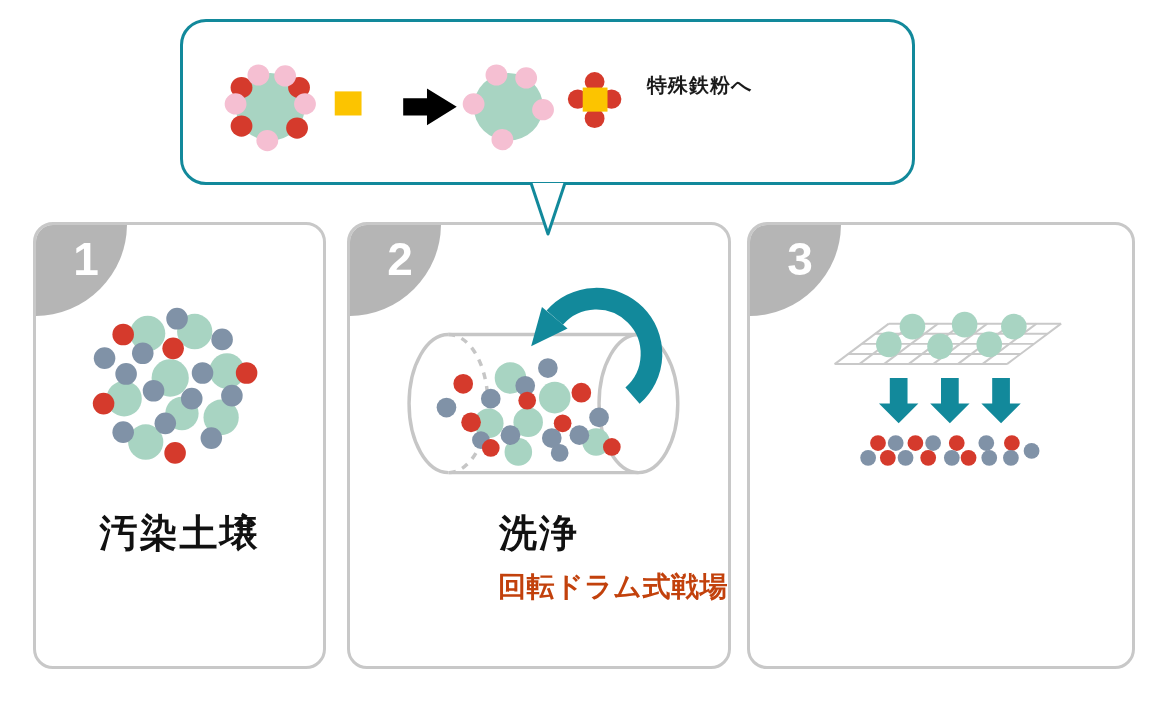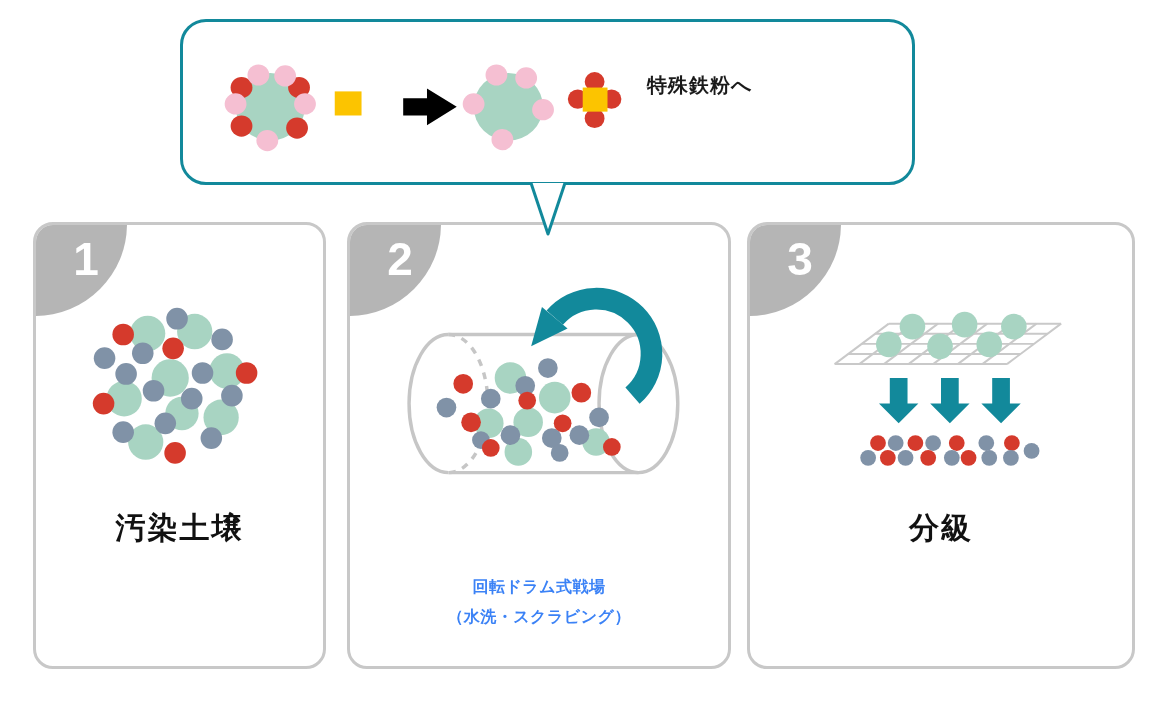--- a/index.html
+++ b/index.html
@@ -33,25 +33,25 @@
     position:absolute; left:-1px; top:-1px; width:92px; height:92px;
     background:#b5b5b5; border-radius:0 0 100% 0;
   }
   .badge-num {
     position:absolute; left:14px; top:10px; width:72px; text-align:center;
     font-size:46px; line-height:48px; font-weight:700; color:#ffffff;
   }
   .card-art { position:absolute; left:0; top:0; }
   .card-title {
     position:absolute; left:0; top:283px; width:100%; text-align:center;
-    font-size:30px; font-weight:700; color:#111; letter-spacing:2px;
+    font-size:38px; font-weight:700; color:#111; letter-spacing:2px;
   }
   .card-sub {
-    position:absolute; left:0; top:347px; width:100%; text-align:center;
-    font-size:16px; font-weight:700; color:#3b82f6; line-height:30px;
+    position:absolute; left:0; top:347px; width:100%; text-align:right;
+    font-size:28px; font-weight:700; color:#c2410c; line-height:30px;
     letter-spacing:0.5px;
   }
   
   .c-teal { fill:#a8d4c2; } .c-pink { fill:#f5bfd2; }
   .c-red  { fill:#d53a2c; } .c-blue { fill:#8092a7; }
   .c-yel  { fill:#fcc400; } .c-accent { fill:#12899b; }
 </style>
 </head>
 <body>
 
@@ -178,23 +178,23 @@
         <circle class="c-red" cx="216" cy="201" r="9"></circle>
           <circle class="c-red" cx="266" cy="225" r="9"></circle>
         <circle class="c-red" cx="143" cy="226" r="9"></circle>
       </g>
 
       <g>
         <path d="M287,173 A56,56 0 1 0 208,94" stroke="#12899b" stroke-width="22" fill="none"></path>
         <polygon class="c-accent" points="195,83 221,105 184,123"></polygon>
       </g>
     </svg>
+    <div class="card-title">洗浄</div>
     <div class="card-sub">
       <div>回転ドラム式戦場</div>
-      <div>（水洗・スクラビング）</div>
     </div>
   </div>
 
   <div class="card card3">
     <div class="badge"></div>
     <div class="badge-num">3</div>
     <svg class="card-art" width="100%" height="100%" viewBox="0 0 388 447" preserveAspectRatio="none">
 
       <g stroke="#c9c9c9" stroke-width="2" fill="none">
         <path d="M86,141 L141,100"></path>
@@ -239,16 +239,15 @@
           <circle class="c-red" cx="140" cy="236" r="8"></circle>
         <circle class="c-blue" cx="158" cy="236" r="8"></circle>
           <circle class="c-red" cx="181" cy="236" r="8"></circle>
         <circle class="c-blue" cx="205" cy="236" r="8"></circle>
           <circle class="c-red" cx="222" cy="236" r="8"></circle>
         <circle class="c-blue" cx="243" cy="236" r="8"></circle>
           <circle class="c-blue" cx="265" cy="236" r="8"></circle>
         <circle class="c-blue" cx="286" cy="229" r="8"></circle>
       </g>
     </svg>
-    <div class="card-title">分級</div>
   </div>
 
 </div>
 
 </body></html>

